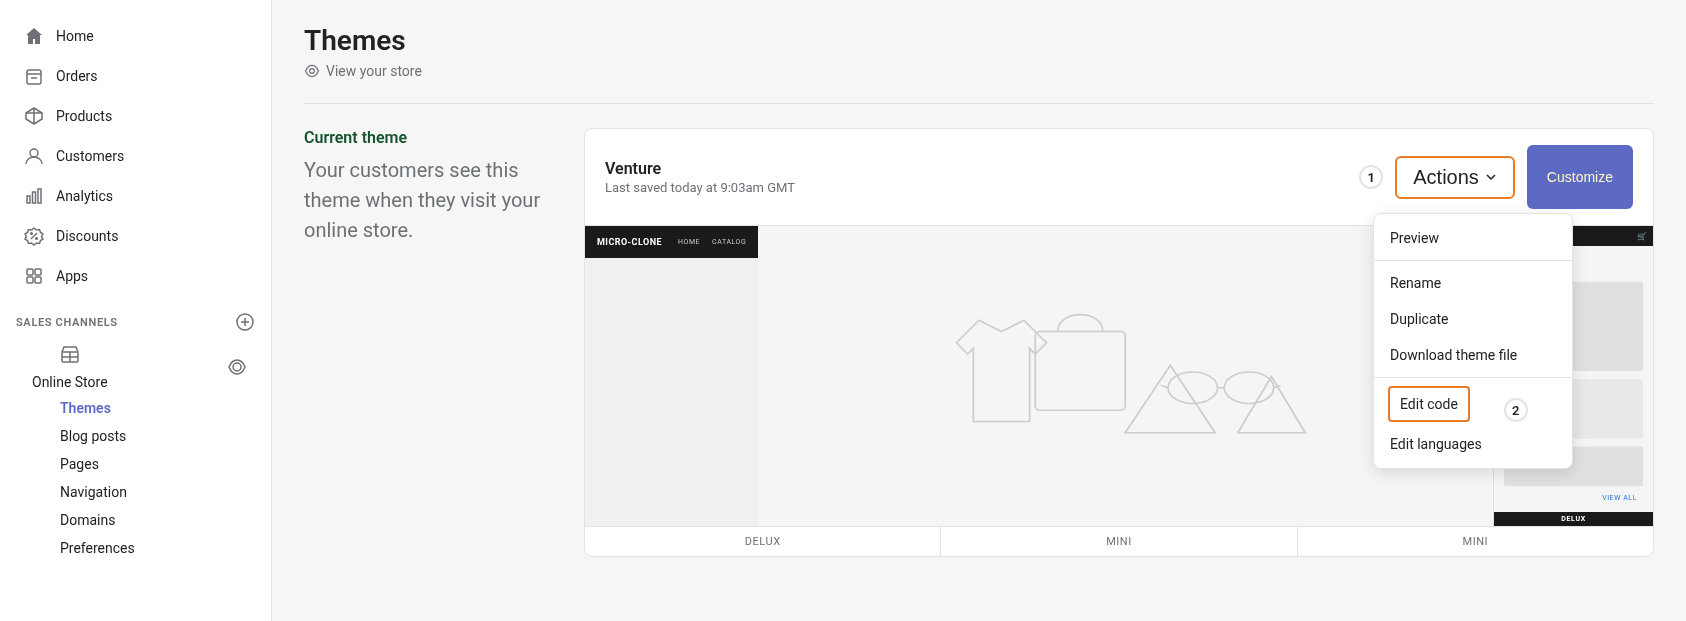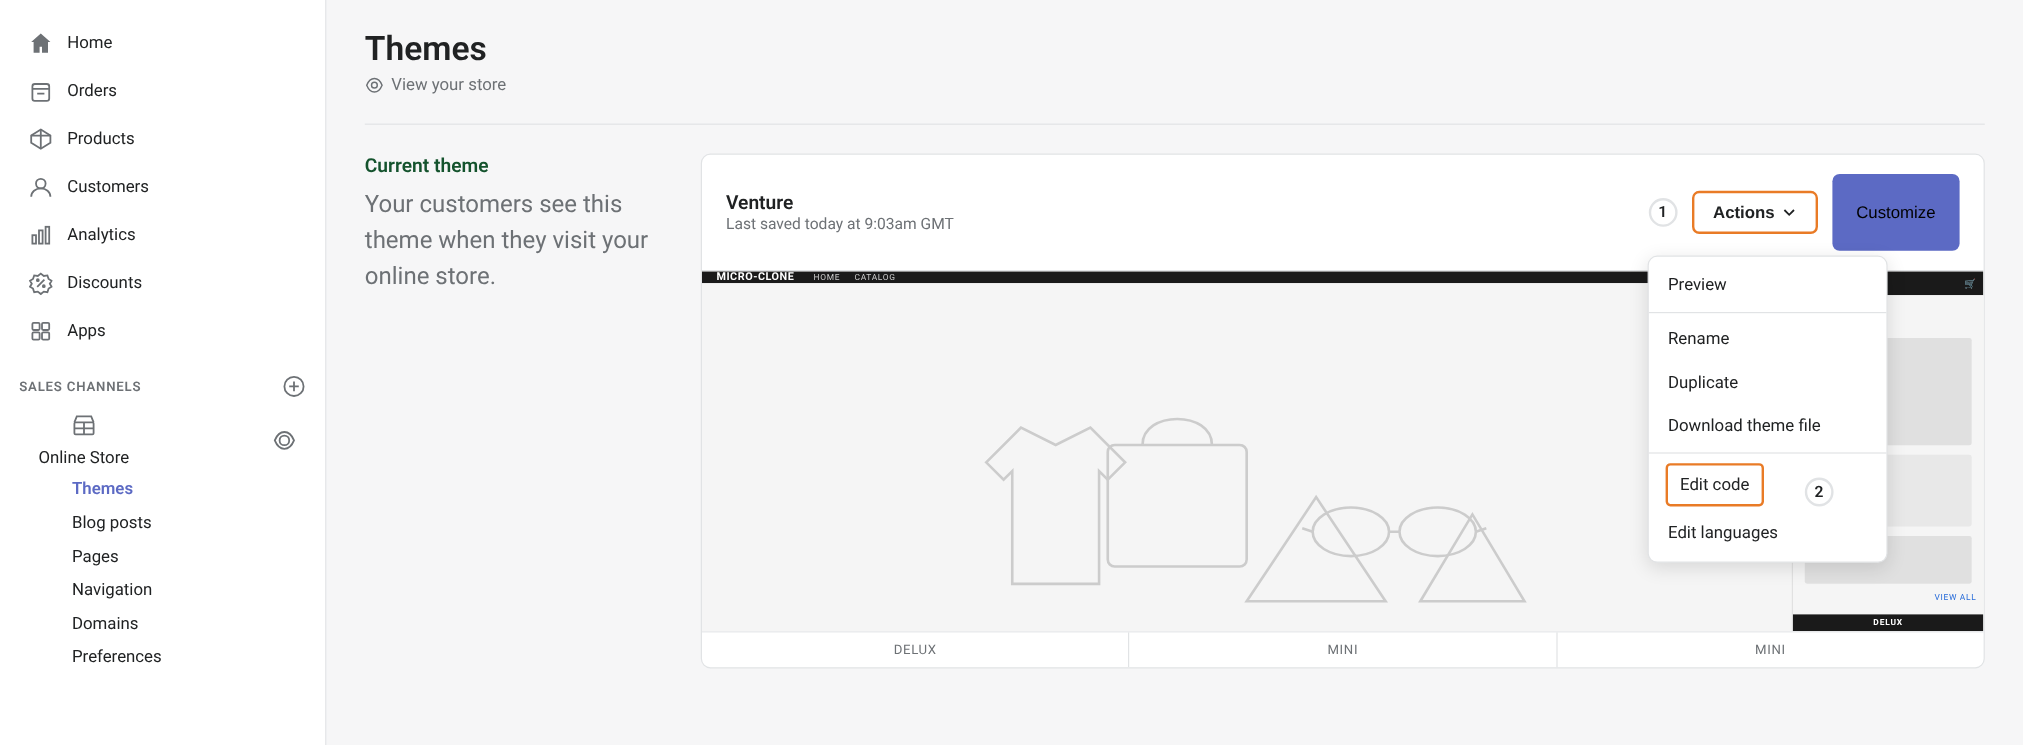--- a/index.html
+++ b/index.html
@@ -194,33 +194,33 @@
 
     
     .actions-btn {
       display: flex;
       align-items: center;
       gap: 6px;
       padding: 8px 16px;
       border: 2px solid #e97b26;
       border-radius: 6px;
       background: #fff;
-      font-size: 14px;
-      font-weight: 700;
+      font-size: 20px;
+      font-weight: 400;
       color: #202223;
       cursor: pointer;
     }
     .actions-btn .chevron {
       width: 12px;
       height: 12px;
     }
     .customize-btn {
       padding: 24px 20px;
       background: #5c6ac4;
-      color: #000000;
+      color: #fef9c3;
       border: none;
       border-radius: 6px;
       font-size: 14px;
       font-weight: 500;
       cursor: pointer;
     }
 
     
     .dropdown-menu {
       position: absolute;
@@ -266,21 +266,21 @@
       background: #f0f0f0;
       position: relative;
       overflow: hidden;
     }
 
     
     .mock-theme {
       width: 100%;
       height: 100%;
       display: flex;
-      flex-direction: column;
+      flex-direction: row;
     }
     .mock-topbar {
       background: #1a1a1a;
       height: 32px;
       display: flex;
       align-items: center;
       padding: 0 12px;
       gap: 16px;
     }
     .mock-topbar-logo {
@@ -349,21 +349,21 @@
       background: #f5f5f5;
       position: relative;
     }
     .mini-view-all {
       font-size: 7px;
       color: #2a6dd9;
       text-transform: uppercase;
       letter-spacing: 0.08em;
       position: absolute;
       bottom: 24px;
-      right: 6px;
+      right: 16px;
     }
   </style>
 </head>
 <body>
 
 <nav class="sidebar">
 
   <div class="sidebar-nav-item">
     <svg class="nav-icon" viewBox="0 0 20 20" fill="currentColor">
       <path d="M10 2L2 9h2v9h5v-5h2v5h5V9h2L10 2z"></path>

